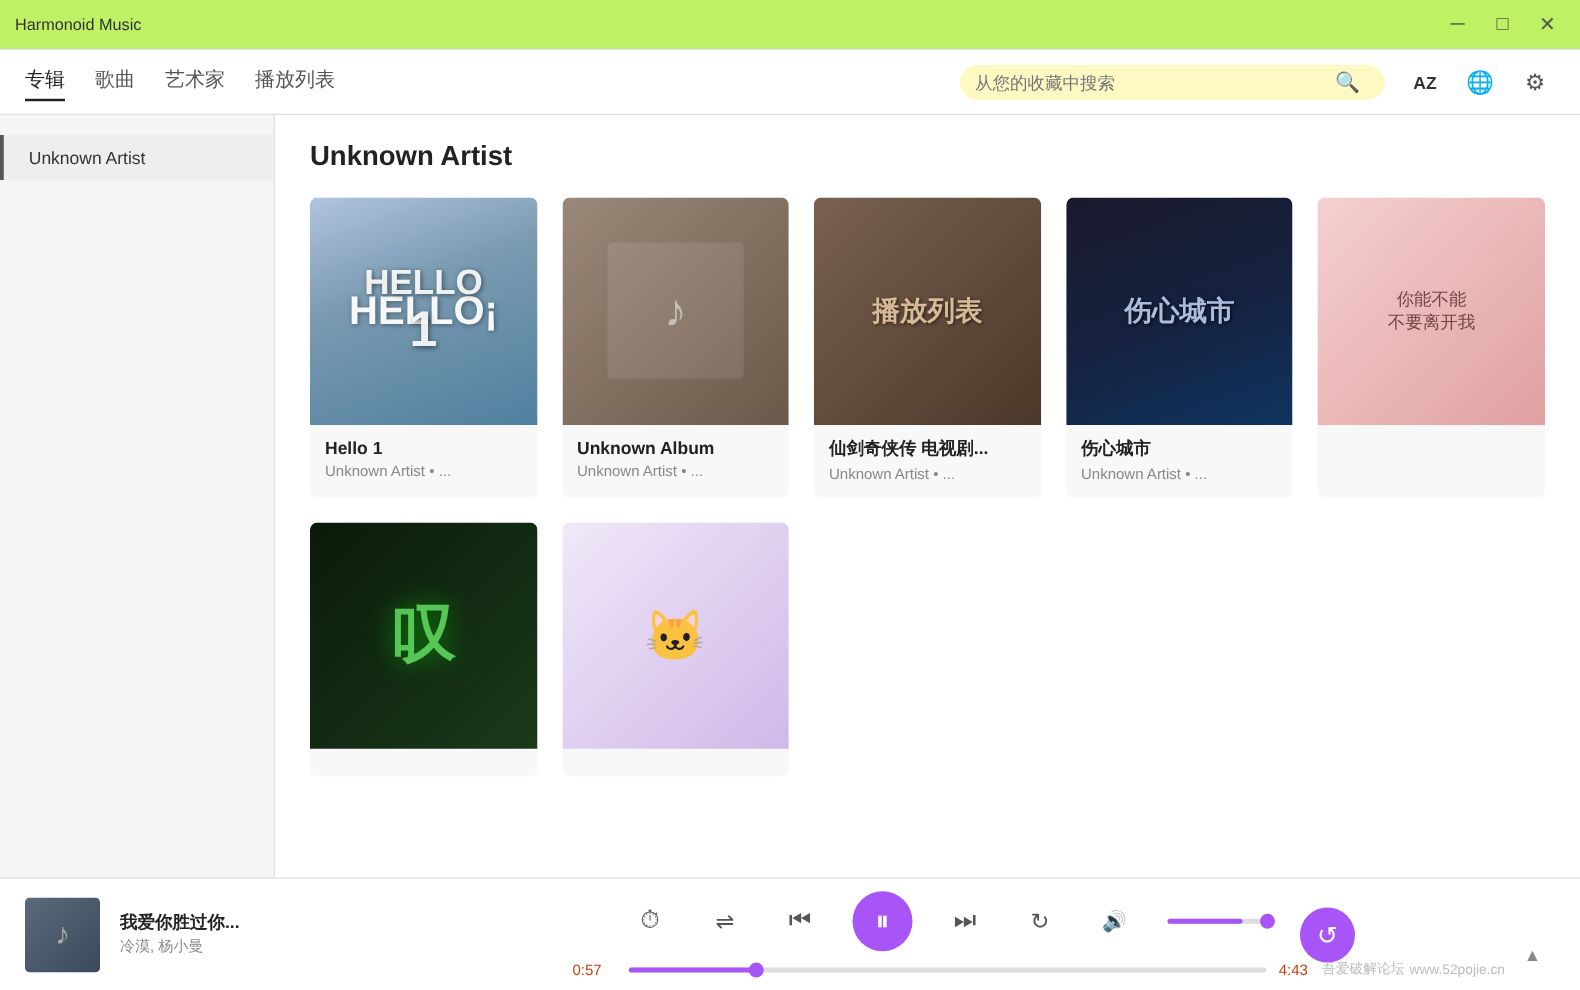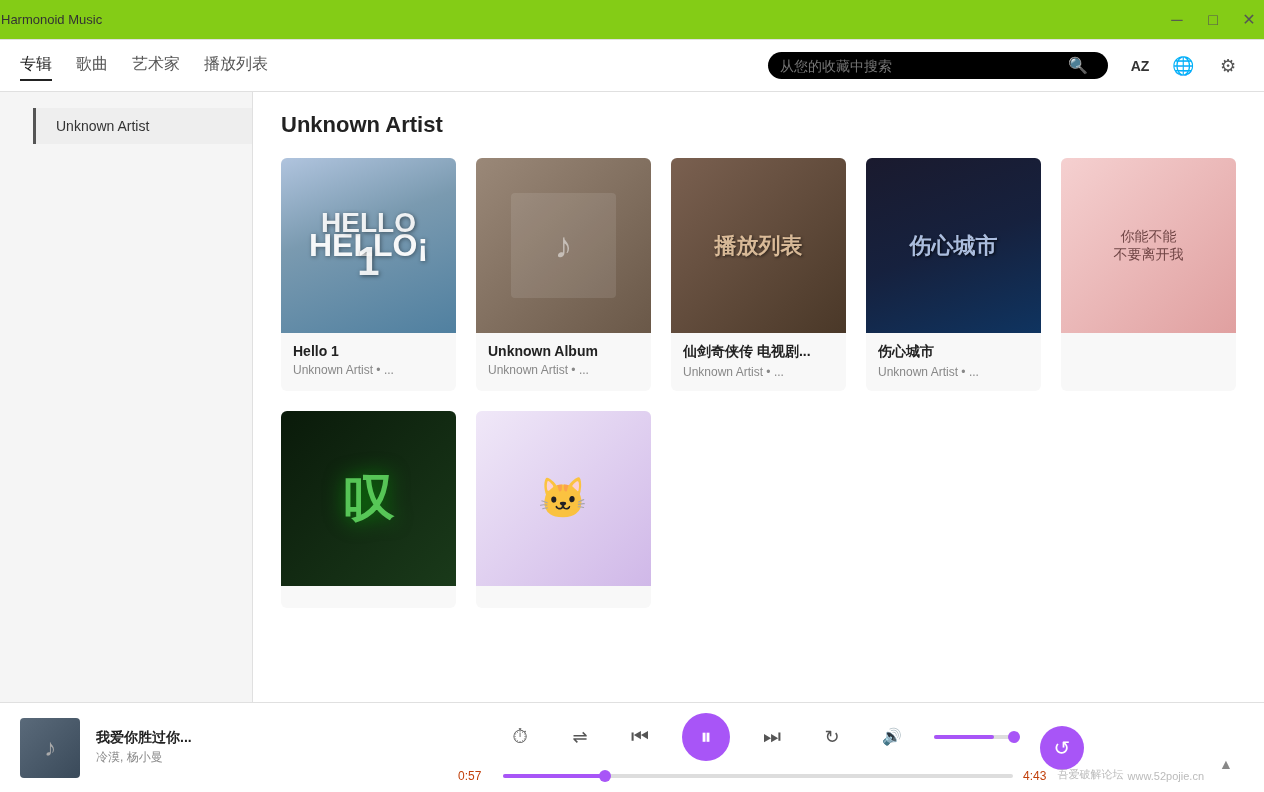--- a/index.html
+++ b/index.html
@@ -1,25 +1,25 @@
 <!DOCTYPE html>
 <html><head>
   <meta charset="utf-8">
   <style>
     * { margin: 0; padding: 0; box-sizing: border-box; }
     body { font-family: 'Microsoft YaHei', 'PingFang SC', sans-serif; background: #f5f5f5; width: 1264px; height: 792px; overflow: hidden; display: flex; flex-direction: column; }
 
     
     .title-bar {
-      background: #84cc16;
+      background: #bef264;
       height: 40px;
       display: flex;
       align-items: center;
       justify-content: space-between;
-      padding: 0 1px;
+      padding: 0 12px;
       border-bottom: 1px solid #e0e0e0;
       user-select: none;
     }
     .title-bar-title { font-size: 13px; color: #333; }
     .title-bar-controls { display: flex; gap: 8px; }
     .title-bar-btn {
       width: 28px; height: 28px;
       background: transparent;
       border: none;
       cursor: pointer;
@@ -43,21 +43,21 @@
       color: #555;
       cursor: pointer;
       padding: 4px 0;
       border-bottom: 2px solid transparent;
       text-decoration: none;
     }
     .nav-tab.active { color: #222; border-bottom: 2px solid #222; font-weight: 500; }
     .nav-search-area {
       display: flex;
       align-items: center;
-      background: #000000;
+      background: #fef9c3;
       border-radius: 20px;
       padding: 4px 12px;
       width: 340px;
       gap: 8px;
     }
     .nav-search-input {
       background: transparent;
       border: none;
       outline: none;
       font-size: 14px;
@@ -74,21 +74,20 @@
       display: flex; align-items: center; justify-content: center;
       font-size: 18px; color: #555;
       border-radius: 4px;
     }
 
     
     .main-content {
       display: flex;
       flex: 1;
       overflow: hidden;
-      padding-left: 33px;
     }
 
     
     .sidebar {
       width: 220px;
       background: #f5f5f5;
       border-right: 1px solid #e0e0e0;
       padding: 16px 0;
       overflow-y: auto;
     }

